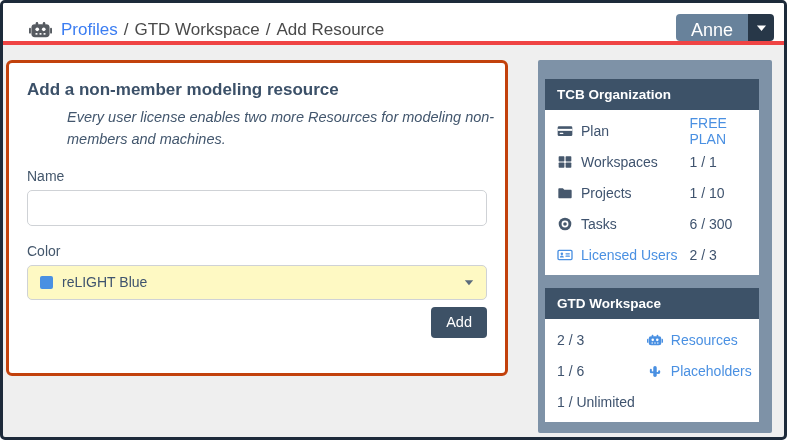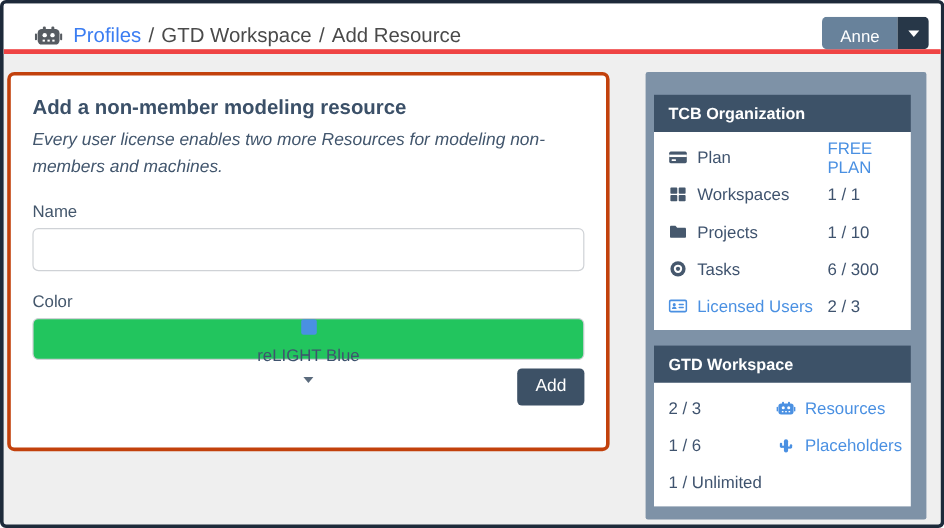--- a/index.html
+++ b/index.html
@@ -12,41 +12,41 @@
   .topbar {
     position:absolute; top:0; left:0; right:0; height:42px; background:#ffffff;
     border-bottom:4px solid #ef4444; display:flex; align-items:flex-end;
     box-sizing:border-box; padding:0 10px 0 26px;
   }
   .breadcrumb { display:flex; align-items:center; font-size:17px; color:#4a4a4a; }
   .breadcrumb .bc-robot { width:23px; height:23px; color:#565b61; margin-right:9px; display:flex; }
   .breadcrumb a.bc-link { color:#3b7df2; text-decoration:none; cursor:pointer; }
   .breadcrumb .bc-sep { margin:0 6px; color:#4a4a4a; }
   .user-btn { margin-left:auto; display:flex; height:27px; border-radius:4px; overflow:hidden; cursor:pointer; }
-  .user-btn .user-name { background:#68829b; color:#fff; font-size:14px; display:flex; align-items:center; padding:16px 15px; }
+  .user-btn .user-name { background:#68829b; color:#fff; font-size:18px; display:flex; align-items:center; padding:16px 15px; }
   .user-btn .user-caret { background:#273748; width:26px; display:flex; align-items:center; justify-content:center; color:#fff; }
   .user-btn .user-caret svg { width:11px; height:8px; }
 
   
   .card {
     position:absolute; left:3px; top:57px; width:502px; height:316px;
     background:#fff; border:3px solid #c2410c; border-radius:6px;
     box-sizing:border-box; padding:17px 18px;
   }
   .card-title { font-size:17px; font-weight:bold; color:#3b5068; }
-  .card-desc { font-style:italic; font-size:14.5px; color:#42566d; line-height:1.5; margin-top:7px; width:465px; }
+  .card-desc { font-style:italic; font-size:14.5px; color:#42566d; line-height:1.5; margin-top:7px; width:465px;margin-left:40px; }
   .field-label { font-size:14px; color:#44576c; margin-top:17px; }
   .text-input {
     margin-top:6px; width:100%; height:36px; border:1px solid #cfd2d6; border-radius:5px;
     box-sizing:border-box; font-size:14px; padding:0 10px; color:#3f536e; background:#fff; outline:none;
     font-family:"Liberation Sans", sans-serif;
   }
   .select {
-    margin-top:6px; height:35px; border:1px solid #cfd2d6; border-radius:5px; background:#22c55e;
-    display:flex; align-items:center; padding:0 12px; gap:9px; cursor:pointer; box-sizing:border-box;flex-direction:column;
+    margin-top:6px; height:35px; border:1px solid #cfd2d6; border-radius:5px; background:#fef9c3;
+    display:flex; align-items:center; padding:0 12px; gap:9px; cursor:pointer; box-sizing:border-box;
   }
   .swatch { width:13px; height:13px; background:#4a90e2; border-radius:2px; flex:none; }
   .select-value { font-size:14px; color:#3f536e; flex:1; }
   .select-caret { color:#5b6b7d; display:flex; }
   .select-caret svg { width:10px; height:7px; }
   .card-actions { display:flex; justify-content:flex-end; margin-top:7px; }
   .add-btn {
     background:#3d5166; color:#fff; border:none; border-radius:4px; height:31px;
     padding:0 15px; font-size:14.5px; cursor:pointer; font-family:"Liberation Sans", sans-serif;
   }

